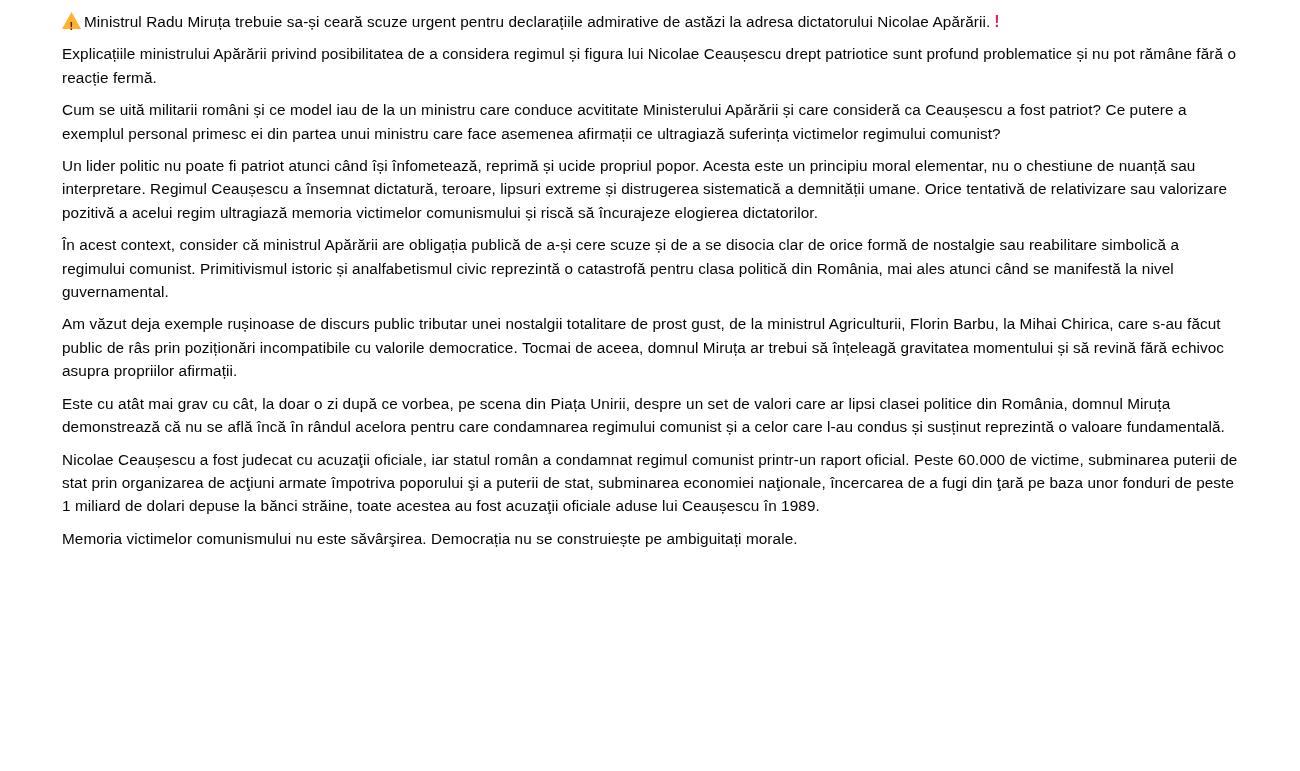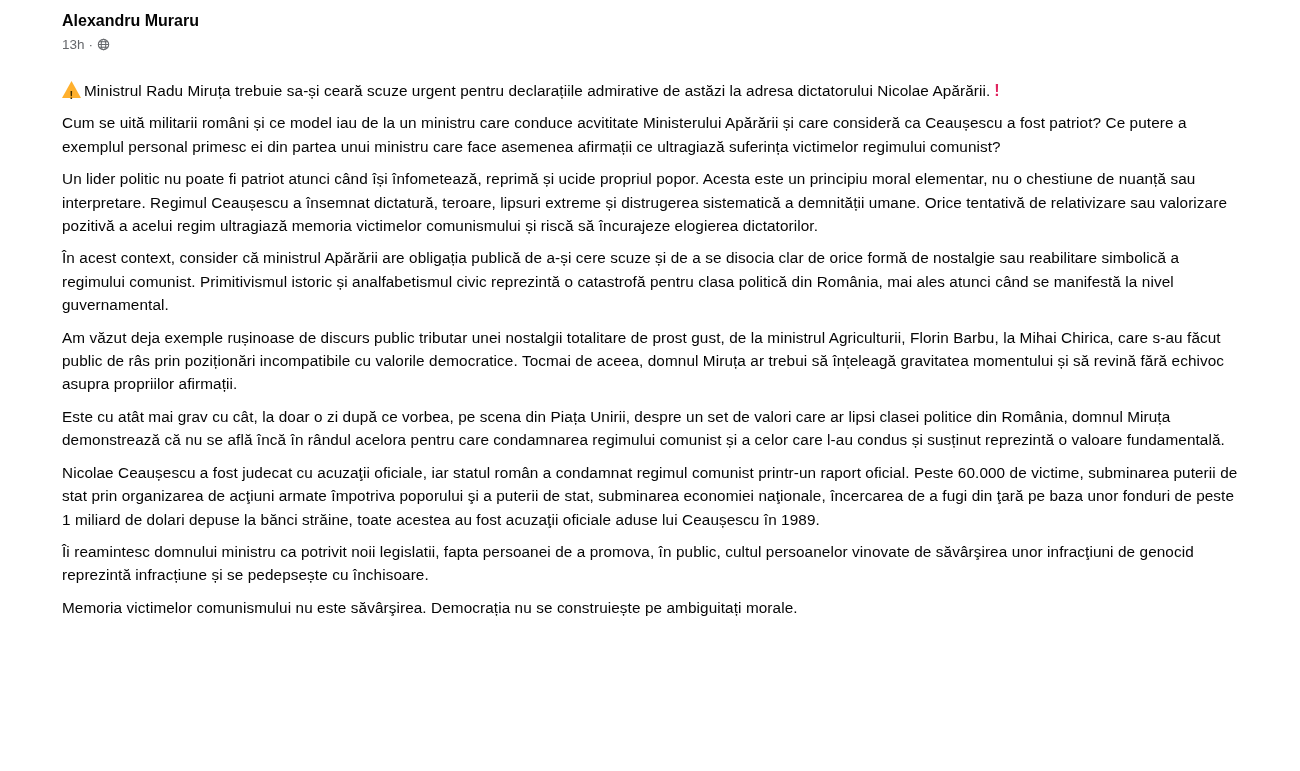--- a/index.html
+++ b/index.html
@@ -73,44 +73,28 @@
     font-weight: 800;
     font-size: 16px;
     margin-left: 4px;
   }
 </style>
 </head>
 <body>
 
 <div class="post">
 
-  <div class="post-header">
-    <span class="author-name">Alexandru Muraru</span>
-    <div class="meta-row">
-      <span>13h</span>
-      <span class="meta-sep">·</span>
-      <span class="globe-icon">
-        <svg viewBox="0 0 16 16" width="13" height="13" fill="none" stroke="#65676b" stroke-width="1.3">
-          <circle cx="8" cy="8" r="6.4"></circle>
-          <ellipse cx="8" cy="8" rx="2.8" ry="6.4"></ellipse>
-          <line x1="1.6" y1="8" x2="14.4" y2="8"></line>
-          <line x1="2.5" y1="4.6" x2="13.5" y2="4.6"></line>
-          <line x1="2.5" y1="11.4" x2="13.5" y2="11.4"></line>
-        </svg>
-      </span>
-    </div>
-  </div>
 
   <div class="post-body">
 
     <p class="para lead"><span class="warn-tri"></span><span>Ministrul Radu Miruța trebuie sa-și ceară scuze urgent pentru declarațiile admirative de astăzi la adresa dictatorului Nicolae Apărării.</span><span class="red-excl">!</span></p>
 
+    <p class="para">Explicațiile ministrului Apărării privind posibilitatea de a considera regimul și figura lui Nicolae Ceaușescu drept patriotice sunt profund problematice și nu pot rămâne fără o reacție fermă.</p>
     <p class="para">Cum se uită militarii români și ce model iau de la un ministru care conduce acvititate Ministerului Apărării și care consideră ca Ceaușescu a fost patriot? Ce putere a exemplul personal primesc ei din partea unui ministru care face asemenea afirmații ce ultragiază suferința victimelor regimului comunist?</p>
     <p class="para">Un lider politic nu poate fi patriot atunci când își înfometează, reprimă și ucide propriul popor. Acesta este un principiu moral elementar, nu o chestiune de nuanță sau interpretare. Regimul Ceaușescu a însemnat dictatură, teroare, lipsuri extreme și distrugerea sistematică a demnității umane. Orice tentativă de relativizare sau valorizare pozitivă a acelui regim ultragiază memoria victimelor comunismului și riscă să încurajeze elogierea dictatorilor.</p>
     <p class="para">În acest context, consider că ministrul Apărării are obligația publică de a-și cere scuze și de a se disocia clar de orice formă de nostalgie sau reabilitare simbolică a regimului comunist. Primitivismul istoric și analfabetismul civic reprezintă o catastrofă pentru clasa politică din România, mai ales atunci când se manifestă la nivel guvernamental.</p>
     <p class="para">Am văzut deja exemple rușinoase de discurs public tributar unei nostalgii totalitare de prost gust, de la ministrul Agriculturii, Florin Barbu, la Mihai Chirica, care s-au făcut public de râs prin poziționări incompatibile cu valorile democratice. Tocmai de aceea, domnul Miruța ar trebui să înțeleagă gravitatea momentului și să revină fără echivoc asupra propriilor afirmații.</p>
     <p class="para">Este cu atât mai grav cu cât, la doar o zi după ce vorbea, pe scena din Piața Unirii, despre un set de valori care ar lipsi clasei politice din România, domnul Miruța demonstrează că nu se află încă în rândul acelora pentru care condamnarea regimului comunist și a celor care l-au condus și susținut reprezintă o valoare fundamentală.</p>
     <p class="para">Nicolae Ceaușescu a fost judecat cu acuzaţii oficiale, iar statul român a condamnat regimul comunist printr-un raport oficial. Peste 60.000 de victime, subminarea puterii de stat prin organizarea de acţiuni armate împotriva poporului şi a puterii de stat, subminarea economiei naţionale, încercarea de a fugi din ţară pe baza unor fonduri de peste 1 miliard de dolari depuse la bănci străine, toate acestea au fost acuzaţii oficiale aduse lui Ceaușescu în 1989.</p>
-    <p class="para">Îi reamintesc domnului ministru ca potrivit noii legislatii, fapta persoanei de a promova, în public, cultul persoanelor vinovate de săvârşirea unor infracţiuni de genocid reprezintă infracțiune și se pedepsește cu închisoare.</p>
     <p class="para">Memoria victimelor comunismului nu este săvârşirea. Democrația nu se construiește pe ambiguitați morale.</p>
 
   </div>
 </div>
 
 </body></html>

